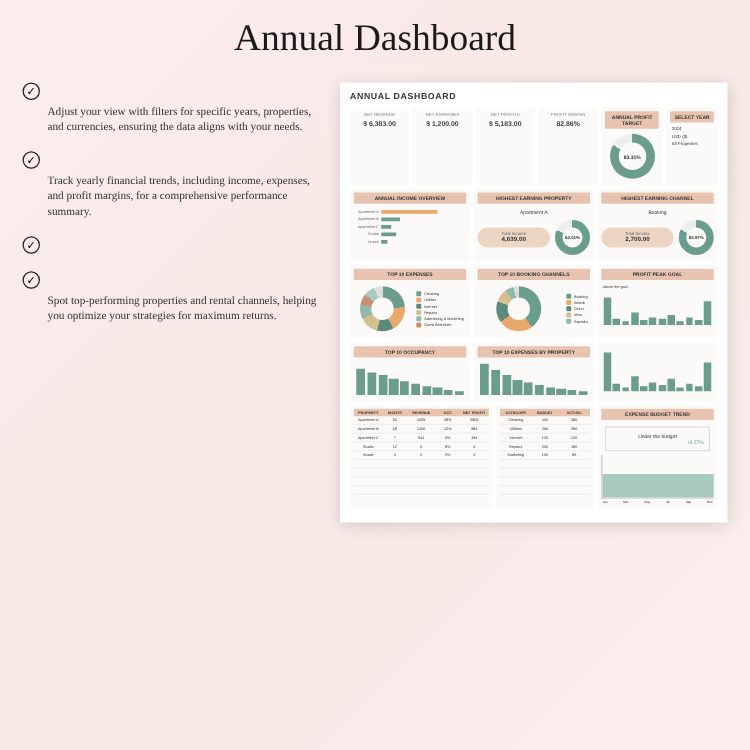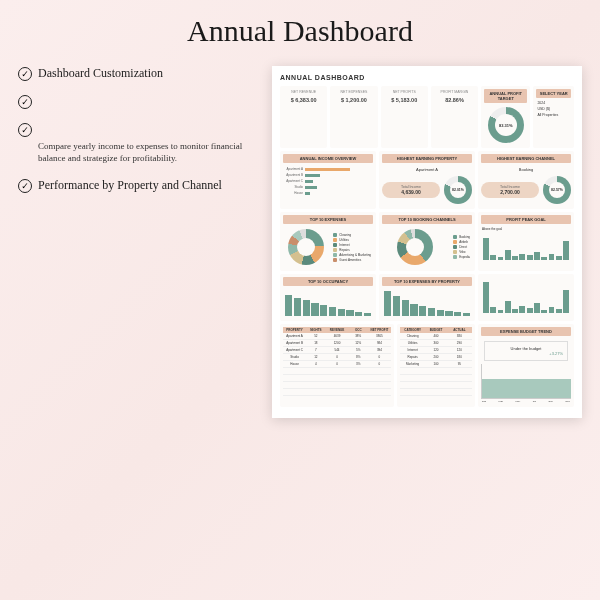--- a/index.html
+++ b/index.html
@@ -52,39 +52,39 @@
 </head>
 <body>
 
 <div class="page">
   <h1 class="title">Annual Dashboard</h1>
   <div class="body">
     <div class="left">
       <div class="feat">
         <div class="fhead">
             <span class="chk">✓</span>
-            <span class="fname">Dashboard Customization</span>
-          </div>
+          </div>
+        <div class="fdesc">Adjust your view with filters for specific years, properties, and currencies, ensuring the data aligns with your needs.</div>
       </div>
       <div class="feat">
         <div class="fhead">
             <span class="chk">✓</span>
           </div>
+        <div class="fdesc">Track yearly financial trends, including income, expenses, and profit margins, for a comprehensive performance summary.</div>
       </div>
       <div class="feat">
         <div class="fhead">
             <span class="chk">✓</span>
           </div>
-        <div class="fdesc">Compare yearly income to expenses to monitor financial balance and strategize for profitability.</div>
       </div>
       <div class="feat">
         <div class="fhead">
             <span class="chk">✓</span>
-            <span class="fname">Performance by Property and Channel</span>
-          </div>
+          </div>
+        <div class="fdesc">Spot top-performing properties and rental channels, helping you optimize your strategies for maximum returns.</div>
       </div>
     </div>
 
     <div class="right">
       <div class="dtitle">ANNUAL DASHBOARD</div>
 
       <div class="row">
         <div class="card kpi" style="flex:1">
             <div class="klab">NET REVENUE</div>
             <div class="kval">$ 6,383.00</div>

